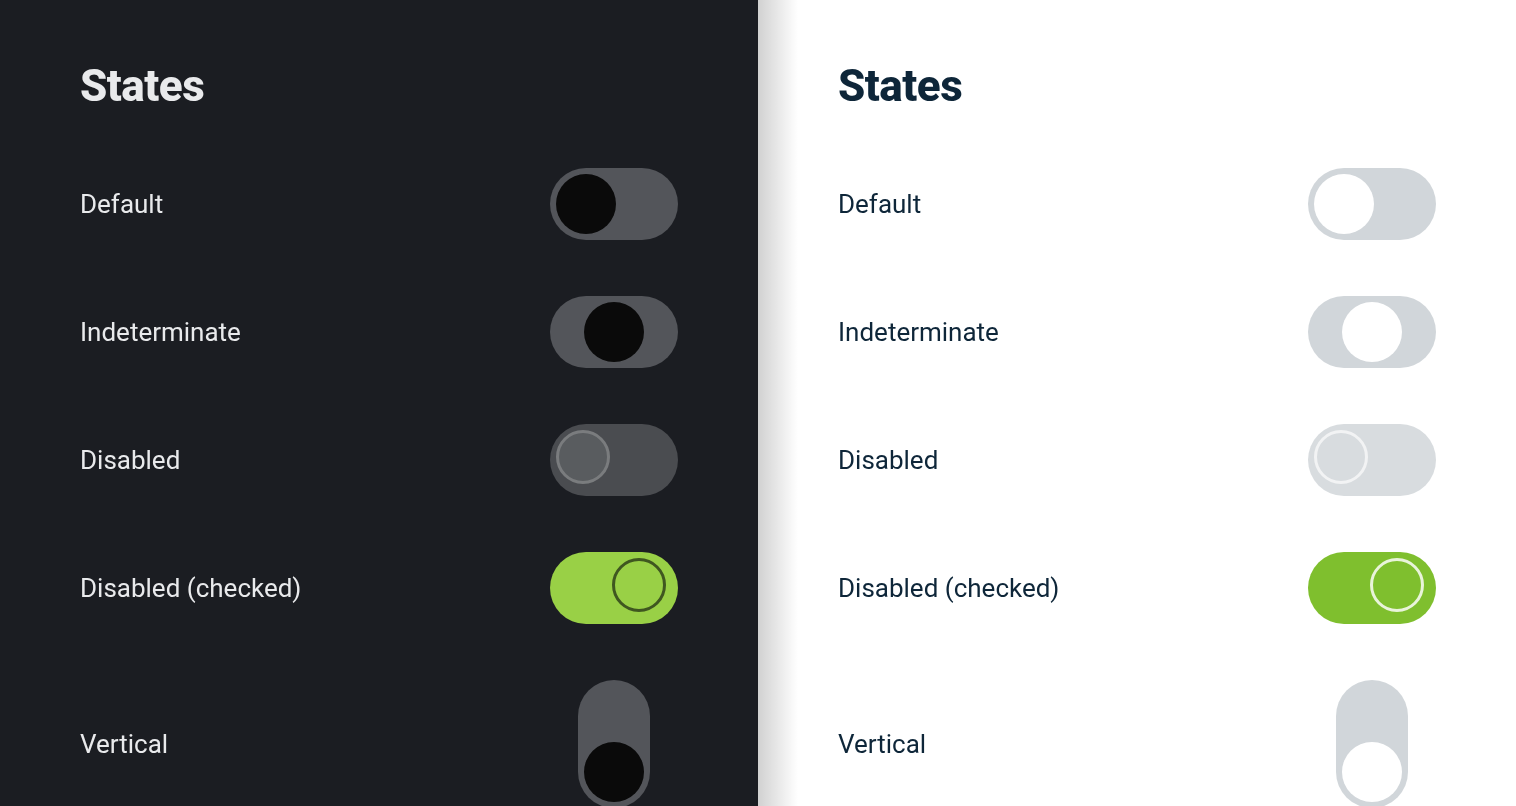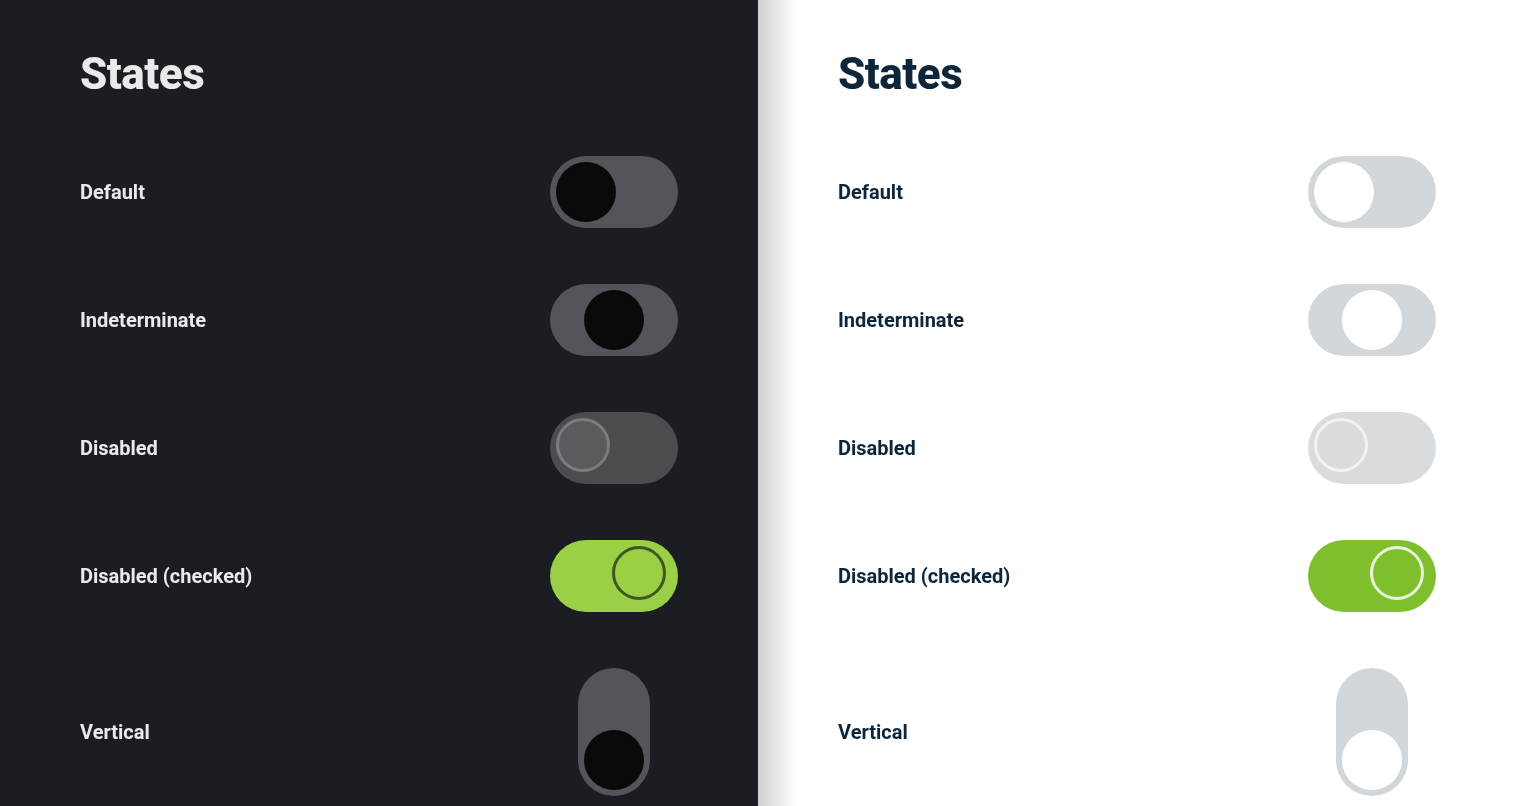--- a/index.html
+++ b/index.html
@@ -6,21 +6,21 @@
   body {
     font-family: -apple-system, BlinkMacSystemFont, "Segoe UI", Roboto, Helvetica, Arial, sans-serif;
     width: 1516px;
     height: 806px;
     display: flex;
     overflow: hidden;
   }
   .panel {
     width: 50%;
     height: 100%;
-    padding: 48px 80px;
+    padding: 60px 80px;
   }
   .panel.dark {
     background: #1b1d22;
     color: #e9eaec;
     position: relative;
   }
   .panel.light {
     background: #ffffff;
     color: #0e2639;
     position: relative;
@@ -44,22 +44,22 @@
   .row {
     display: flex;
     align-items: center;
     justify-content: space-between;
     margin-bottom: 56px;
   }
   .row.vrow {
     margin-bottom: 0;
   }
   .label {
-    font-size: 20px;
-    font-weight: 700;
+    font-size: 26px;
+    font-weight: 400;
   }
   
   .toggle {
     width: 128px;
     height: 72px;
     border-radius: 36px;
     position: relative;
     border: none;
     cursor: pointer;
     padding: 0;

